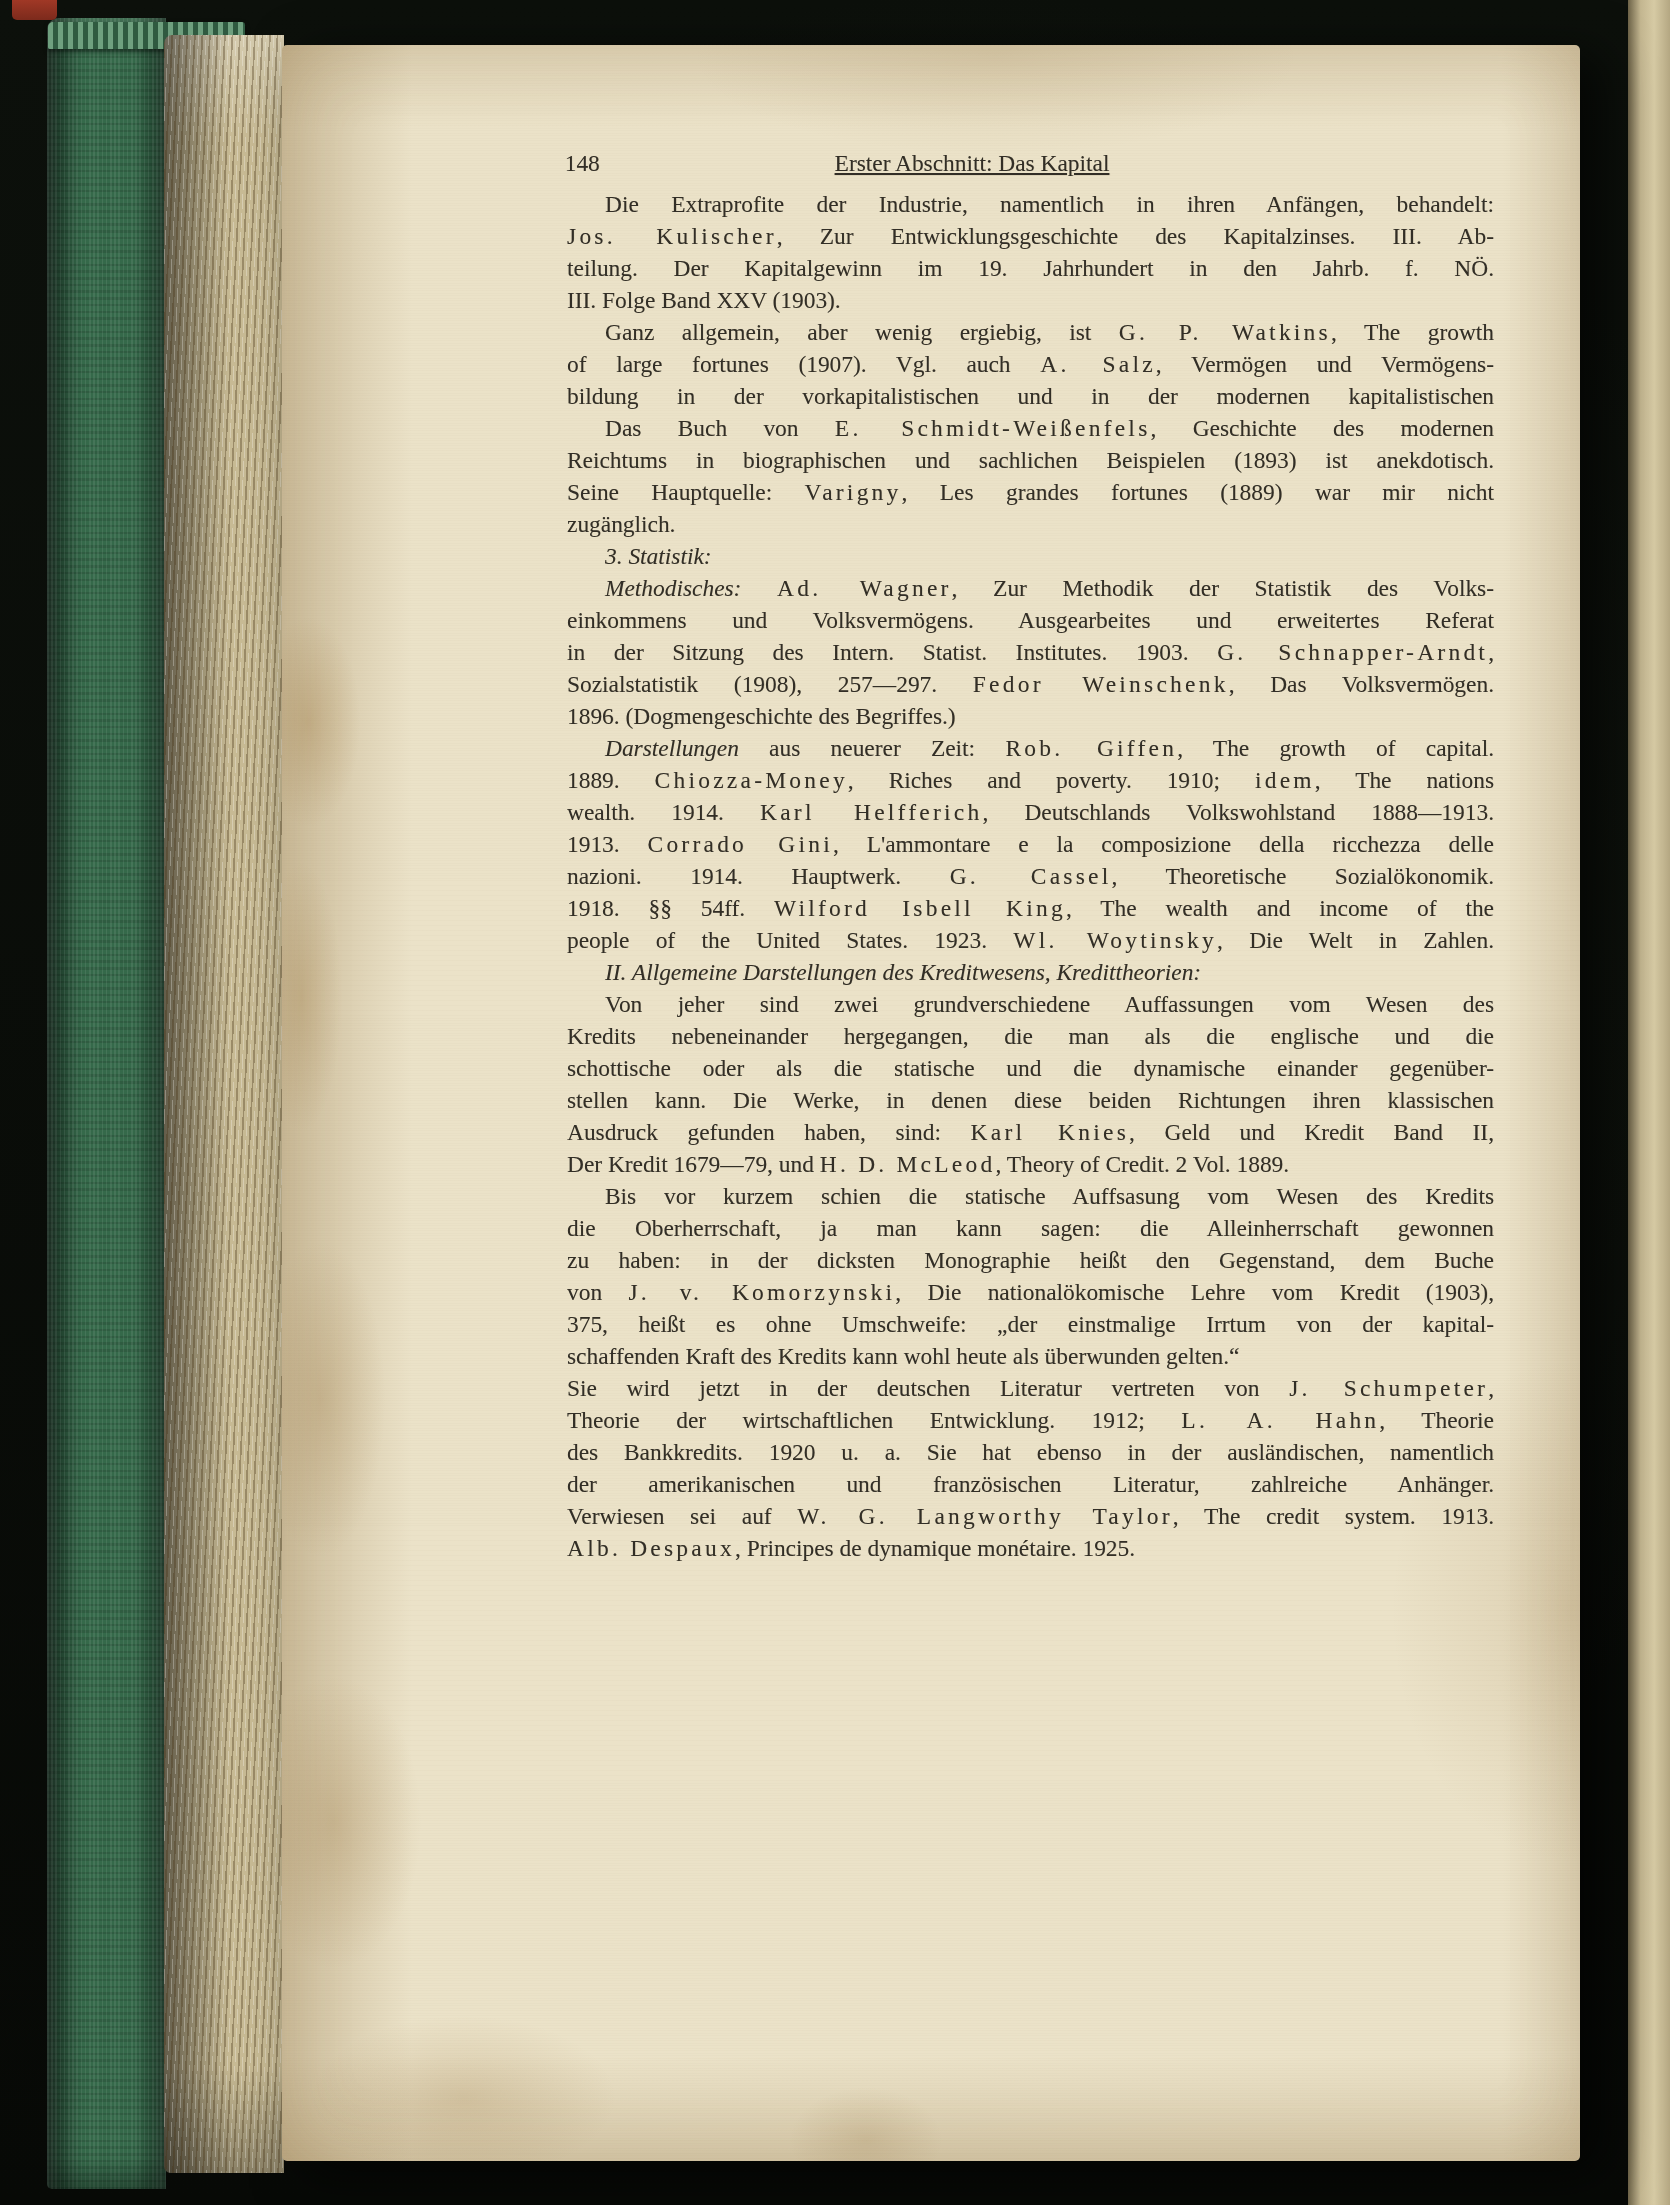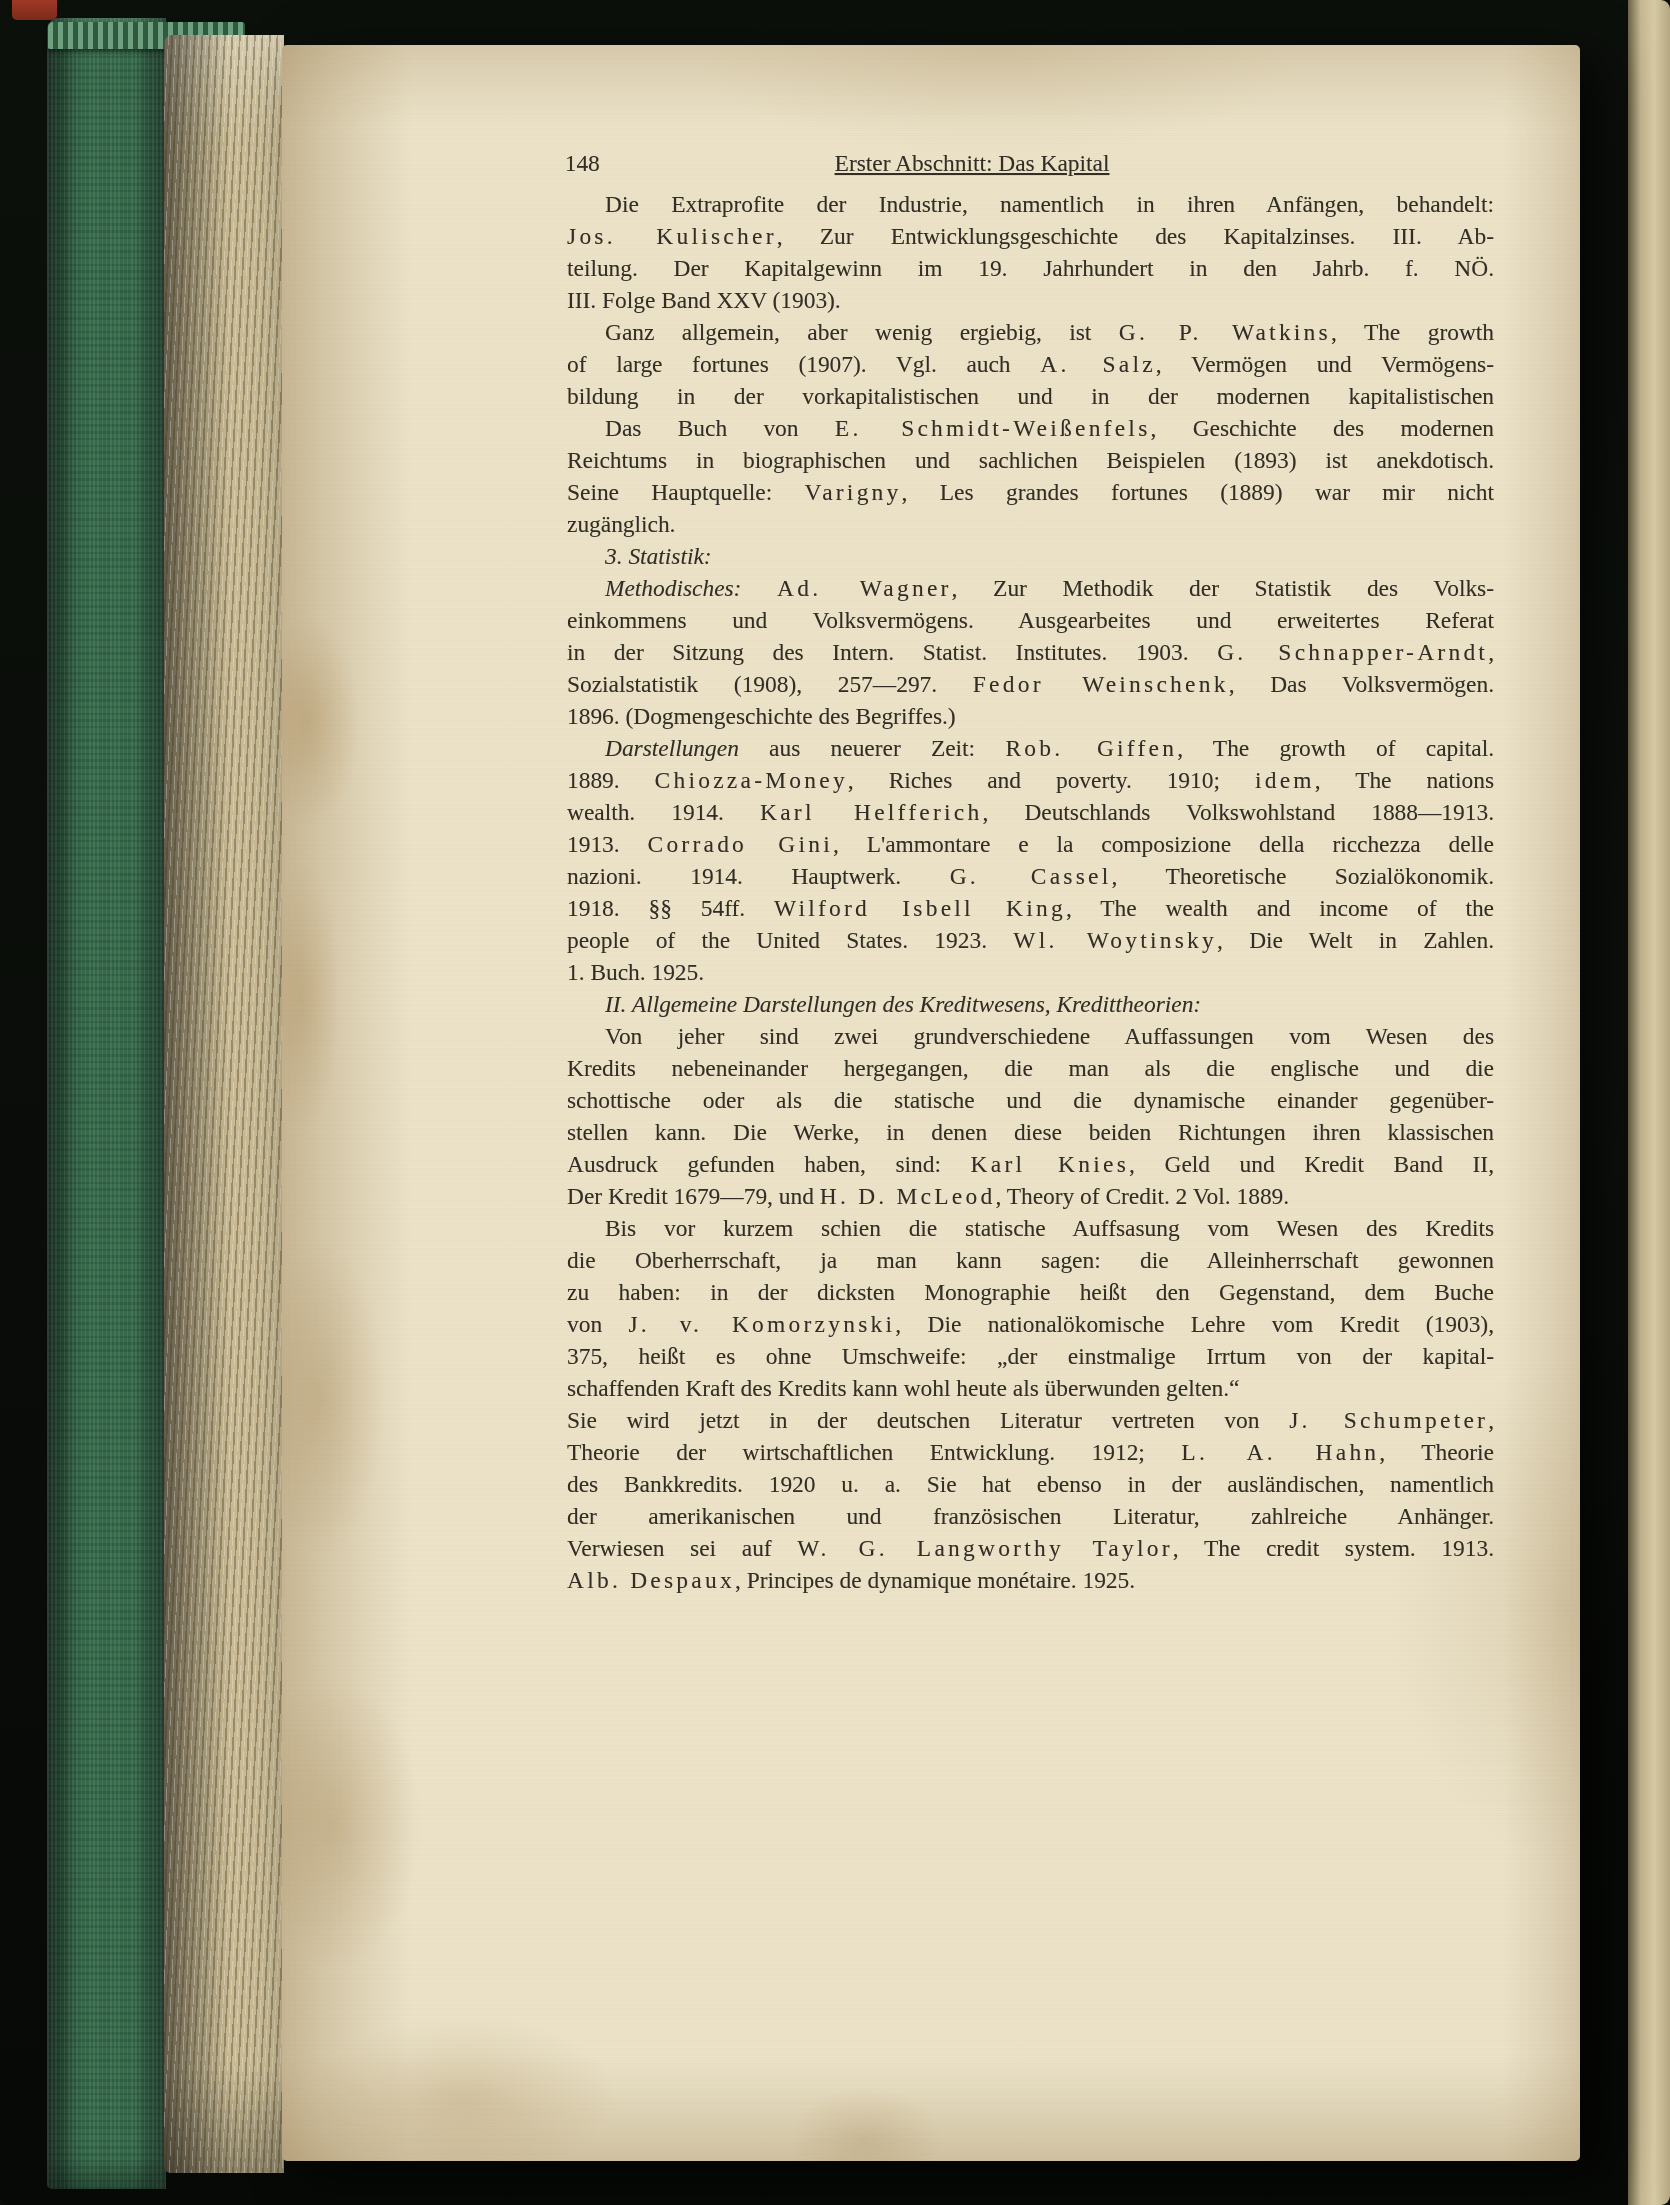--- a/index.html
+++ b/index.html
@@ -10,21 +10,20 @@
     --ink:#322e26;
   }
   *{box-sizing:border-box;}
   html,body{margin:0;padding:0;background:var(--bg);}
   .scene{
     position:relative;width:1670px;height:2205px;overflow:hidden;
     background:
       radial-gradient(ellipse 1169px 1336px at 58% 45%, rgba(30,38,26,0.55), rgba(0,0,0,0) 75%),
       linear-gradient(180deg,#0c100b,#070906);
     font-family:"Liberation Serif","DejaVu Serif",serif;
-    border-radius:9px;
   }
   
   .cover-spine{
     position:absolute;left:47px;top:18.4px;width:119px;height:2171px;
     background-color:var(--cover);
     background-image:
       repeating-linear-gradient(90deg, rgba(255,255,255,0.08) 0 1.7px, rgba(0,0,0,0) 1.7px 4.2px),
       repeating-linear-gradient(0deg, rgba(0,0,0,0.12) 0 2.5px, rgba(0,0,0,0) 2.5px 6.7px),
       linear-gradient(90deg, rgba(0,0,0,0.55), rgba(0,0,0,0) 30%, rgba(0,0,0,0) 72%, rgba(0,0,0,0.40));
     border-radius:11.7px 0 0 5px;
@@ -130,21 +129,20 @@
           <div class="text-line"><span>in der Sitzung des Intern. Statist. Institutes. 1903. </span><span class="seg-sp">G. Schnapper-Arndt</span><span>,</span></div>
           <div class="text-line"><span>Sozialstatistik (1908), 257—297. </span><span class="seg-sp">Fedor Weinschenk</span><span>, Das Volksvermögen.</span></div>
           <div class="text-line para-last"><span>1896. (Dogmengeschichte des Begriffes.)</span></div>
           <div class="text-line indent"><span class="seg-i">Darstellungen</span><span> aus neuerer Zeit: </span><span class="seg-sp">Rob. Giffen</span><span>, The growth of capital.</span></div>
           <div class="text-line"><span>1889. </span><span class="seg-sp">Chiozza-Money</span><span>, Riches and poverty. 1910; </span><span class="seg-sp">idem</span><span>, The nations</span></div>
           <div class="text-line"><span>wealth. 1914. </span><span class="seg-sp">Karl Helfferich</span><span>, Deutschlands Volkswohlstand 1888—1913.</span></div>
           <div class="text-line"><span>1913. </span><span class="seg-sp">Corrado Gini</span><span>, L'ammontare e la composizione della ricchezza delle</span></div>
           <div class="text-line"><span>nazioni. 1914. Hauptwerk. </span><span class="seg-sp">G. Cassel</span><span>, Theoretische Sozialökonomik.</span></div>
           <div class="text-line"><span>1918. §§ 54ff. </span><span class="seg-sp">Wilford Isbell King</span><span>, The wealth and income of the</span></div>
           <div class="text-line"><span>people of the United States. 1923. </span><span class="seg-sp">Wl. Woytinsky</span><span>, Die Welt in Zahlen.</span></div>
-          <div class="text-line para-last"><span>1. Buch. 1925.</span></div>
           <div class="text-line para-last indent"><span class="seg-i">II. Allgemeine Darstellungen des Kreditwesens, Kredittheorien:</span></div>
           <div class="text-line indent"><span>Von jeher sind zwei grundverschiedene Auffassungen vom Wesen des</span></div>
           <div class="text-line"><span>Kredits nebeneinander hergegangen, die man als die englische und die</span></div>
           <div class="text-line"><span>schottische oder als die statische und die dynamische einander gegenüber-</span></div>
           <div class="text-line"><span>stellen kann. Die Werke, in denen diese beiden Richtungen ihren klassischen</span></div>
           <div class="text-line"><span>Ausdruck gefunden haben, sind: </span><span class="seg-sp">Karl Knies</span><span>, Geld und Kredit Band II,</span></div>
           <div class="text-line para-last"><span>Der Kredit 1679—79, und </span><span class="seg-sp">H. D. McLeod</span><span>, Theory of Credit. 2 Vol. 1889.</span></div>
           <div class="text-line indent"><span>Bis vor kurzem schien die statische Auffsasung vom Wesen des Kredits</span></div>
           <div class="text-line"><span>die Oberherrschaft, ja man kann sagen: die Alleinherrschaft gewonnen</span></div>
           <div class="text-line"><span>zu haben: in der dicksten Monographie heißt den Gegenstand, dem Buche</span></div>

